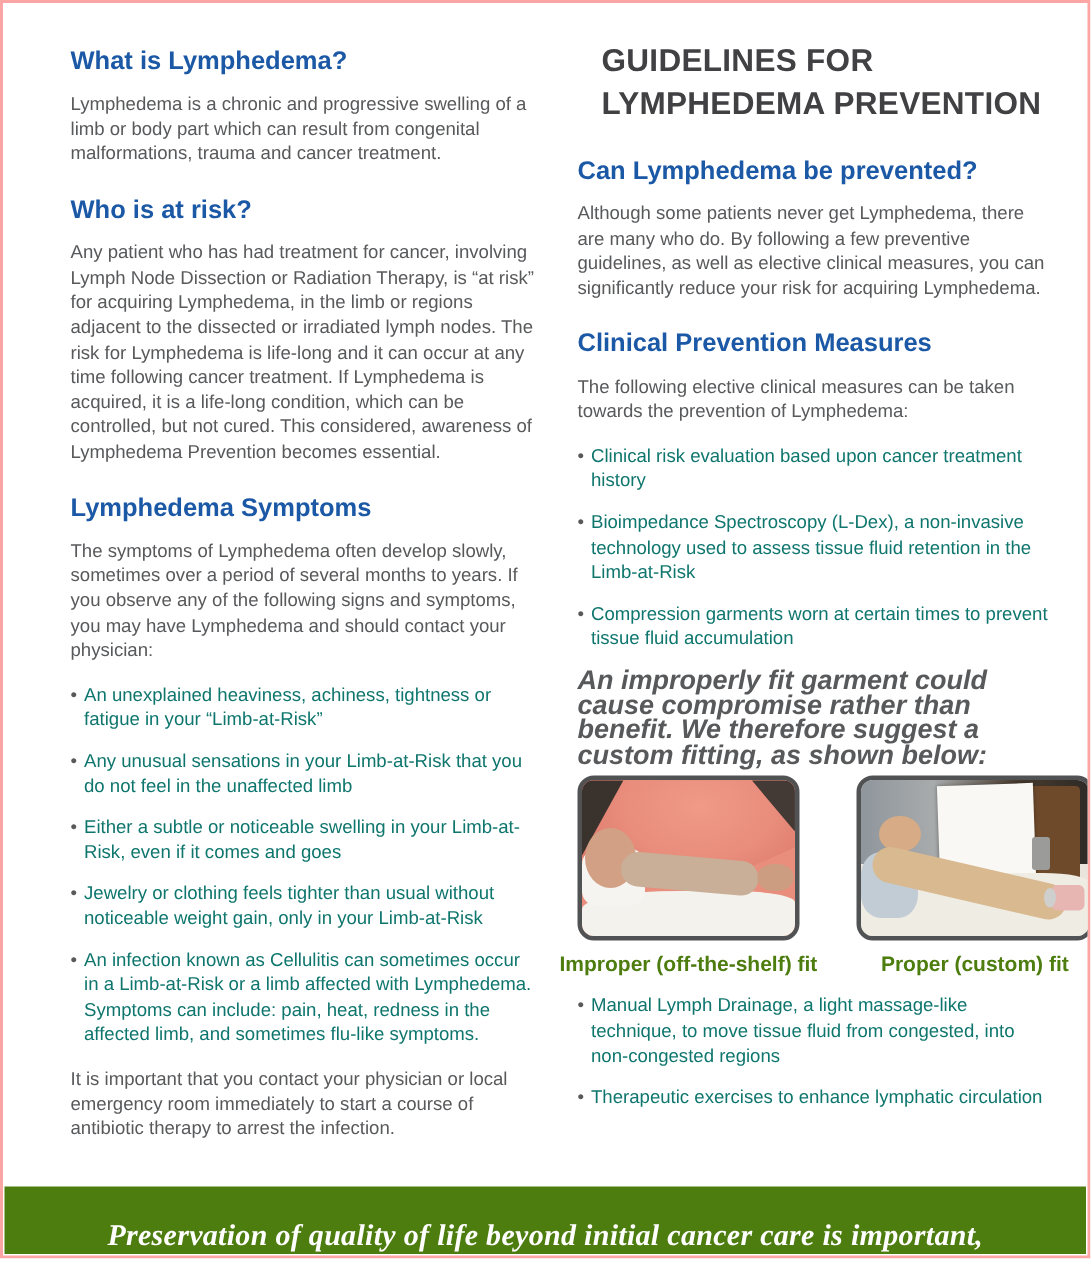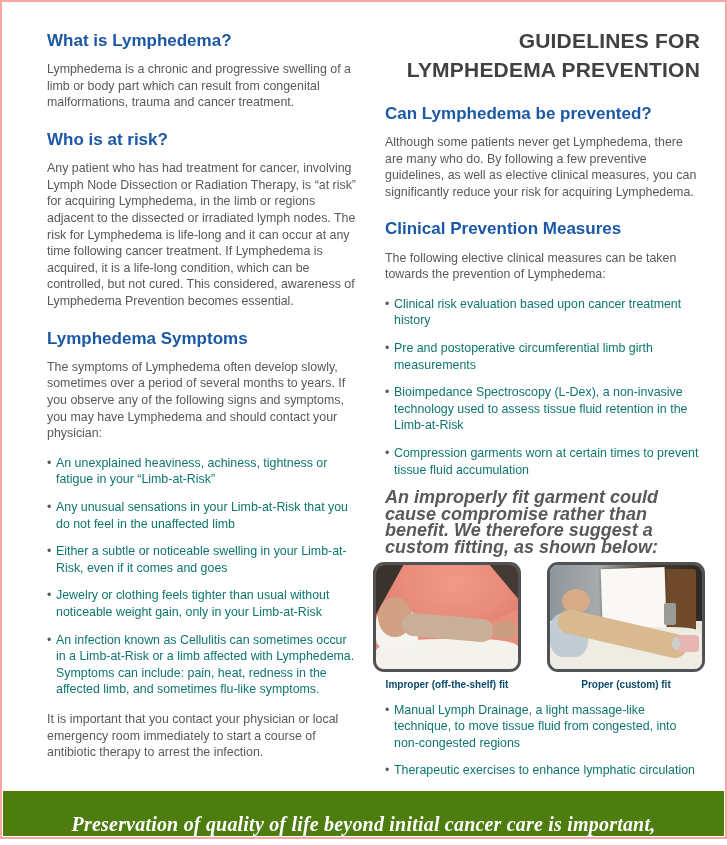--- a/index.html
+++ b/index.html
@@ -12,21 +12,21 @@
   .col-left  { left:45px;  top:28px; width:310px; }
   .col-right { left:383px; top:24px; width:315px; }
 
   .h-blue {
     font-size:17px; font-weight:bold; color:#1b58a5;
     margin:18px 0 10px 0; line-height:1.25;
   }
   .h-blue.first { margin-top:0; }
   .h-title {
     font-size:21px; font-weight:bold; color:#414042;
-    line-height:1.4; margin:0 0 15px 16px; letter-spacing:0.2px;text-align:right;
+    line-height:1.4; margin:0 0 15px 16px; letter-spacing:0.2px;
   }
   .body-p {
     font-size:12.4px; line-height:16.6px; color:#58595b; margin:0 0 13px 0;
   }
   .note-p {
     font-size:18px; line-height:16.6px; color:#58595b;
     font-weight:bold; font-style:italic; margin:10px 0 6px 0;
   }
   .li {
     position:relative; padding-left:9px; margin:0 0 11px 0;
@@ -37,21 +37,21 @@
 
   .photo-row { display:flex; gap:26px; margin:6px 0 0 -12px; }
   .figure { display:flex; flex-direction:column; align-items:center; }
   .photo {
     position:relative; overflow:hidden; border:3px solid #515254;
     border-radius:11px; height:104px;
   }
   .photo-1 { width:142px; background:#e98d7d; }
   .photo-2 { width:152px; background:#e9e5dc; }
   .cap {
-    font-size:10px; font-weight:bold; color:#0c4a6e;
+    font-size:14px; font-weight:bold; color:#4d7c0f;
     margin-top:7px; white-space:nowrap;
   }
   .art { position:absolute; }
 
   
   .p1-shade-tl { left:0; top:0; width:46px; height:50px; background:#3a322d;
                  clip-path:polygon(0 0,60% 0,0 100%); }
   .p1-shade-tr { right:0; top:0; width:52px; height:34px; background:#433a35;
                  clip-path:polygon(45% 0,100% 0,100% 100%); }
   .p1-blanket { left:0; top:0; right:0; height:72px;
@@ -129,21 +129,20 @@
     <div class="h-title">GUIDELINES FOR LYMPHEDEMA PREVENTION</div>
 
     <div class="h-blue">Can Lymphedema be prevented?</div>
     <p class="body-p">Although some patients never get Lymphedema, there are many who do. By following a few preventive guidelines, as well as elective clinical measures, you can significantly reduce your risk for acquiring Lymphedema.</p>
 
     <div class="h-blue">Clinical Prevention Measures</div>
     <p class="body-p">The following elective clinical measures can be taken towards the prevention of Lymphedema:</p>
 
     <div>
       <div class="li">Clinical risk evaluation based upon cancer treatment history</div>
-      <div class="li">Pre and postoperative circumferential limb girth measurements</div>
       <div class="li">Bioimpedance Spectroscopy (L-Dex), a non-invasive technology used to assess tissue fluid retention in the Limb-at-Risk</div>
       <div class="li">Compression garments worn at certain times to prevent tissue fluid accumulation</div>
     </div>
 
     <p class="note-p">An improperly fit garment could cause compromise rather than benefit. We therefore suggest a custom fitting, as shown below:</p>
 
     <div class="photo-row">
       <div class="figure">
         <div class="photo photo-1">
           <div class="art p1-blanket"></div>

